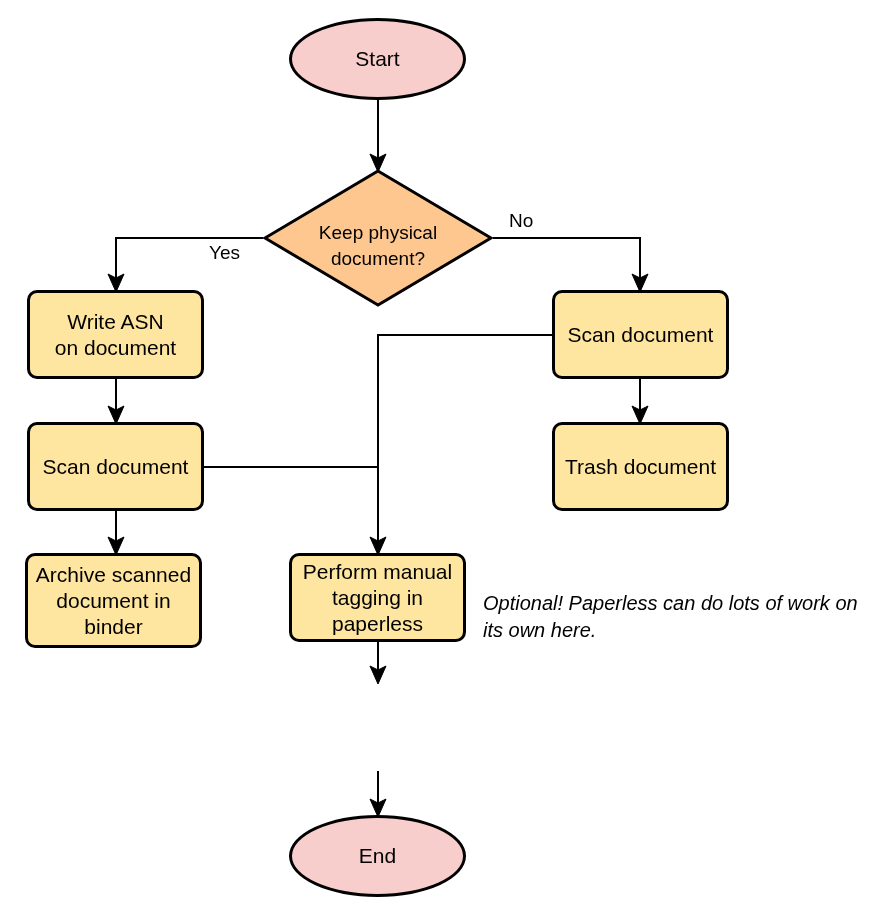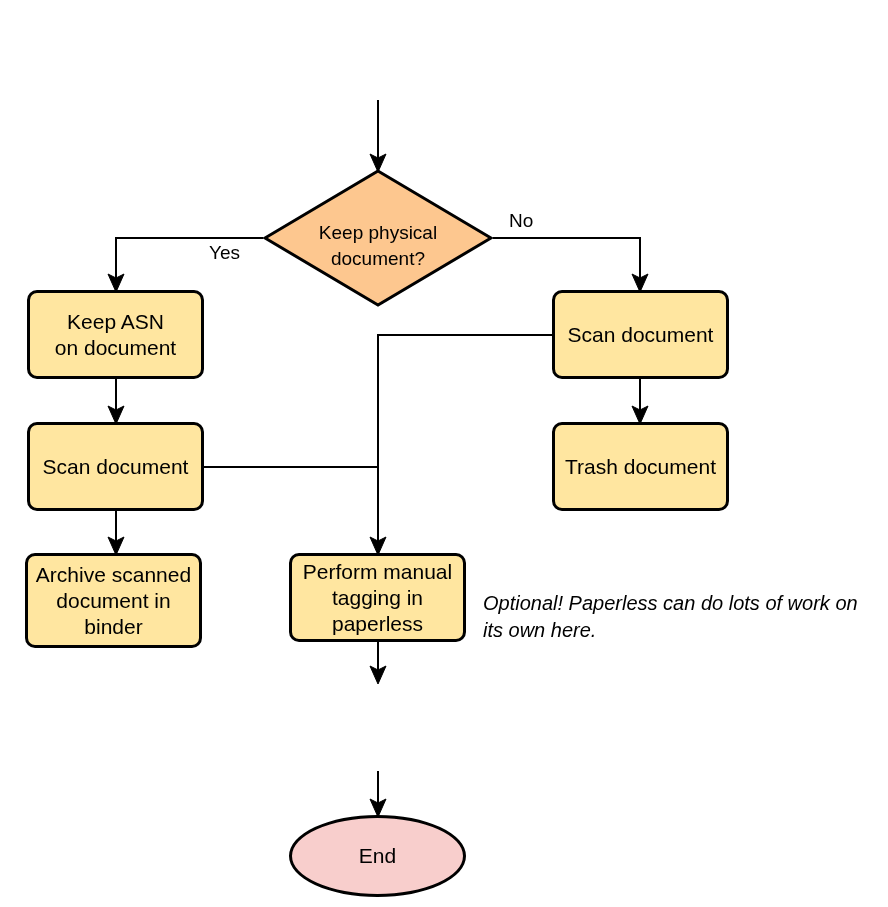--- a/index.html
+++ b/index.html
@@ -178,33 +178,34 @@
       <polygon class="arrowhead" points="378,684 370,666 378,670 386,666"></polygon>
     </g>
 
     
     <g>
       <line x1="378" y1="771" x2="378" y2="807"></line>
       <polygon class="arrowhead" points="378,817 370,799 378,803 386,799"></polygon>
     </g>
   </svg>
 
+  <div class="node terminator" style="left:289px; top:18px; width:177px; height:82px;">Start</div>
 
   <div class="decision-wrap" style="left:263px; top:169px; width:230px; height:138px;">
     <svg class="decision-shape" viewBox="0 0 230 138" preserveAspectRatio="none">
       <polygon points="115,2 228,69 115,136 2,69"></polygon>
     </svg>
     <div class="decision-label">Keep physical
 document?</div>
   </div>
 
   <div class="edge-label" style="left:209px; top:210px;margin-top:32px;">Yes</div>
   <div class="edge-label" style="left:509px; top:210px;">No</div>
 
-  <div class="node process" style="left:27px; top:290px; width:177px; height:89px;">Keep ASN
+  <div class="node process" style="left:27px; top:290px; width:177px; height:89px;">Write ASN
 on document</div>
 
   <div class="node process" style="left:27px; top:422px; width:177px; height:89px;">Scan document</div>
 
   <div class="node process" style="left:25px; top:553px; width:177px; height:95px;">Archive scanned
 document in
 binder</div>
 
   <div class="node process" style="left:552px; top:290px; width:177px; height:89px;">Scan document</div>
 

